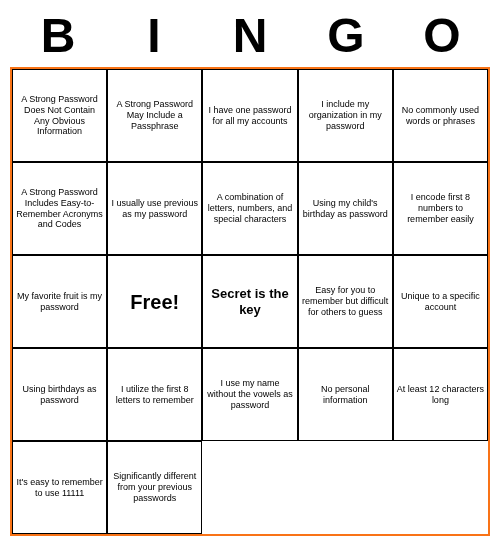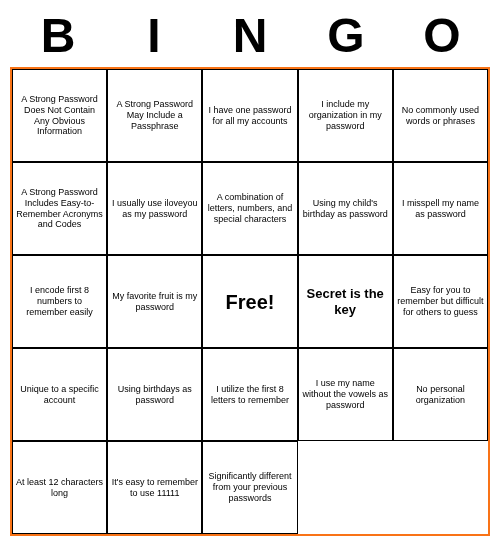--- a/index.html
+++ b/index.html
@@ -69,30 +69,29 @@
   <span class="bingo-letter">O</span>
 </div>
 
 <div class="bingo-grid" id="grid-container">
 <div class="bingo-cell">A Strong Password Does Not Contain Any Obvious Information</div>
     <div class="bingo-cell">A Strong Password May Include a Passphrase</div>
     <div class="bingo-cell">I have one password for all my accounts</div>
     <div class="bingo-cell">I include my organization in my password</div>
     <div class="bingo-cell">No commonly used words or phrases</div>
     <div class="bingo-cell">A Strong Password Includes Easy-to-Remember Acronyms and Codes</div>
-    <div class="bingo-cell">I usually use iloveyou as my password</div>
+    <div class="bingo-cell">I usually use previous as my password</div>
     <div class="bingo-cell">A combination of letters, numbers, and special characters</div>
     <div class="bingo-cell">Using my child's birthday as password</div>
-    <div class="bingo-cell">I misspell my name as password</div>
     <div class="bingo-cell">I encode first 8 numbers to remember easily</div>
     <div class="bingo-cell">My favorite fruit is my password</div>
     <div class="bingo-cell free">Free!</div>
     <div class="bingo-cell large-text">Secret is the key</div>
     <div class="bingo-cell">Easy for you to remember but difficult for others to guess</div>
     <div class="bingo-cell">Unique to a specific account</div>
     <div class="bingo-cell">Using birthdays as password</div>
     <div class="bingo-cell">I utilize the first 8 letters to remember</div>
     <div class="bingo-cell">I use my name without the vowels as password</div>
-    <div class="bingo-cell">No personal organization</div>
+    <div class="bingo-cell">No personal information</div>
     <div class="bingo-cell">At least 12 characters long</div>
     <div class="bingo-cell">It's easy to remember to use 11111</div>
     <div class="bingo-cell">Significantly different from your previous passwords</div>
   </div>
 
 </body></html>

